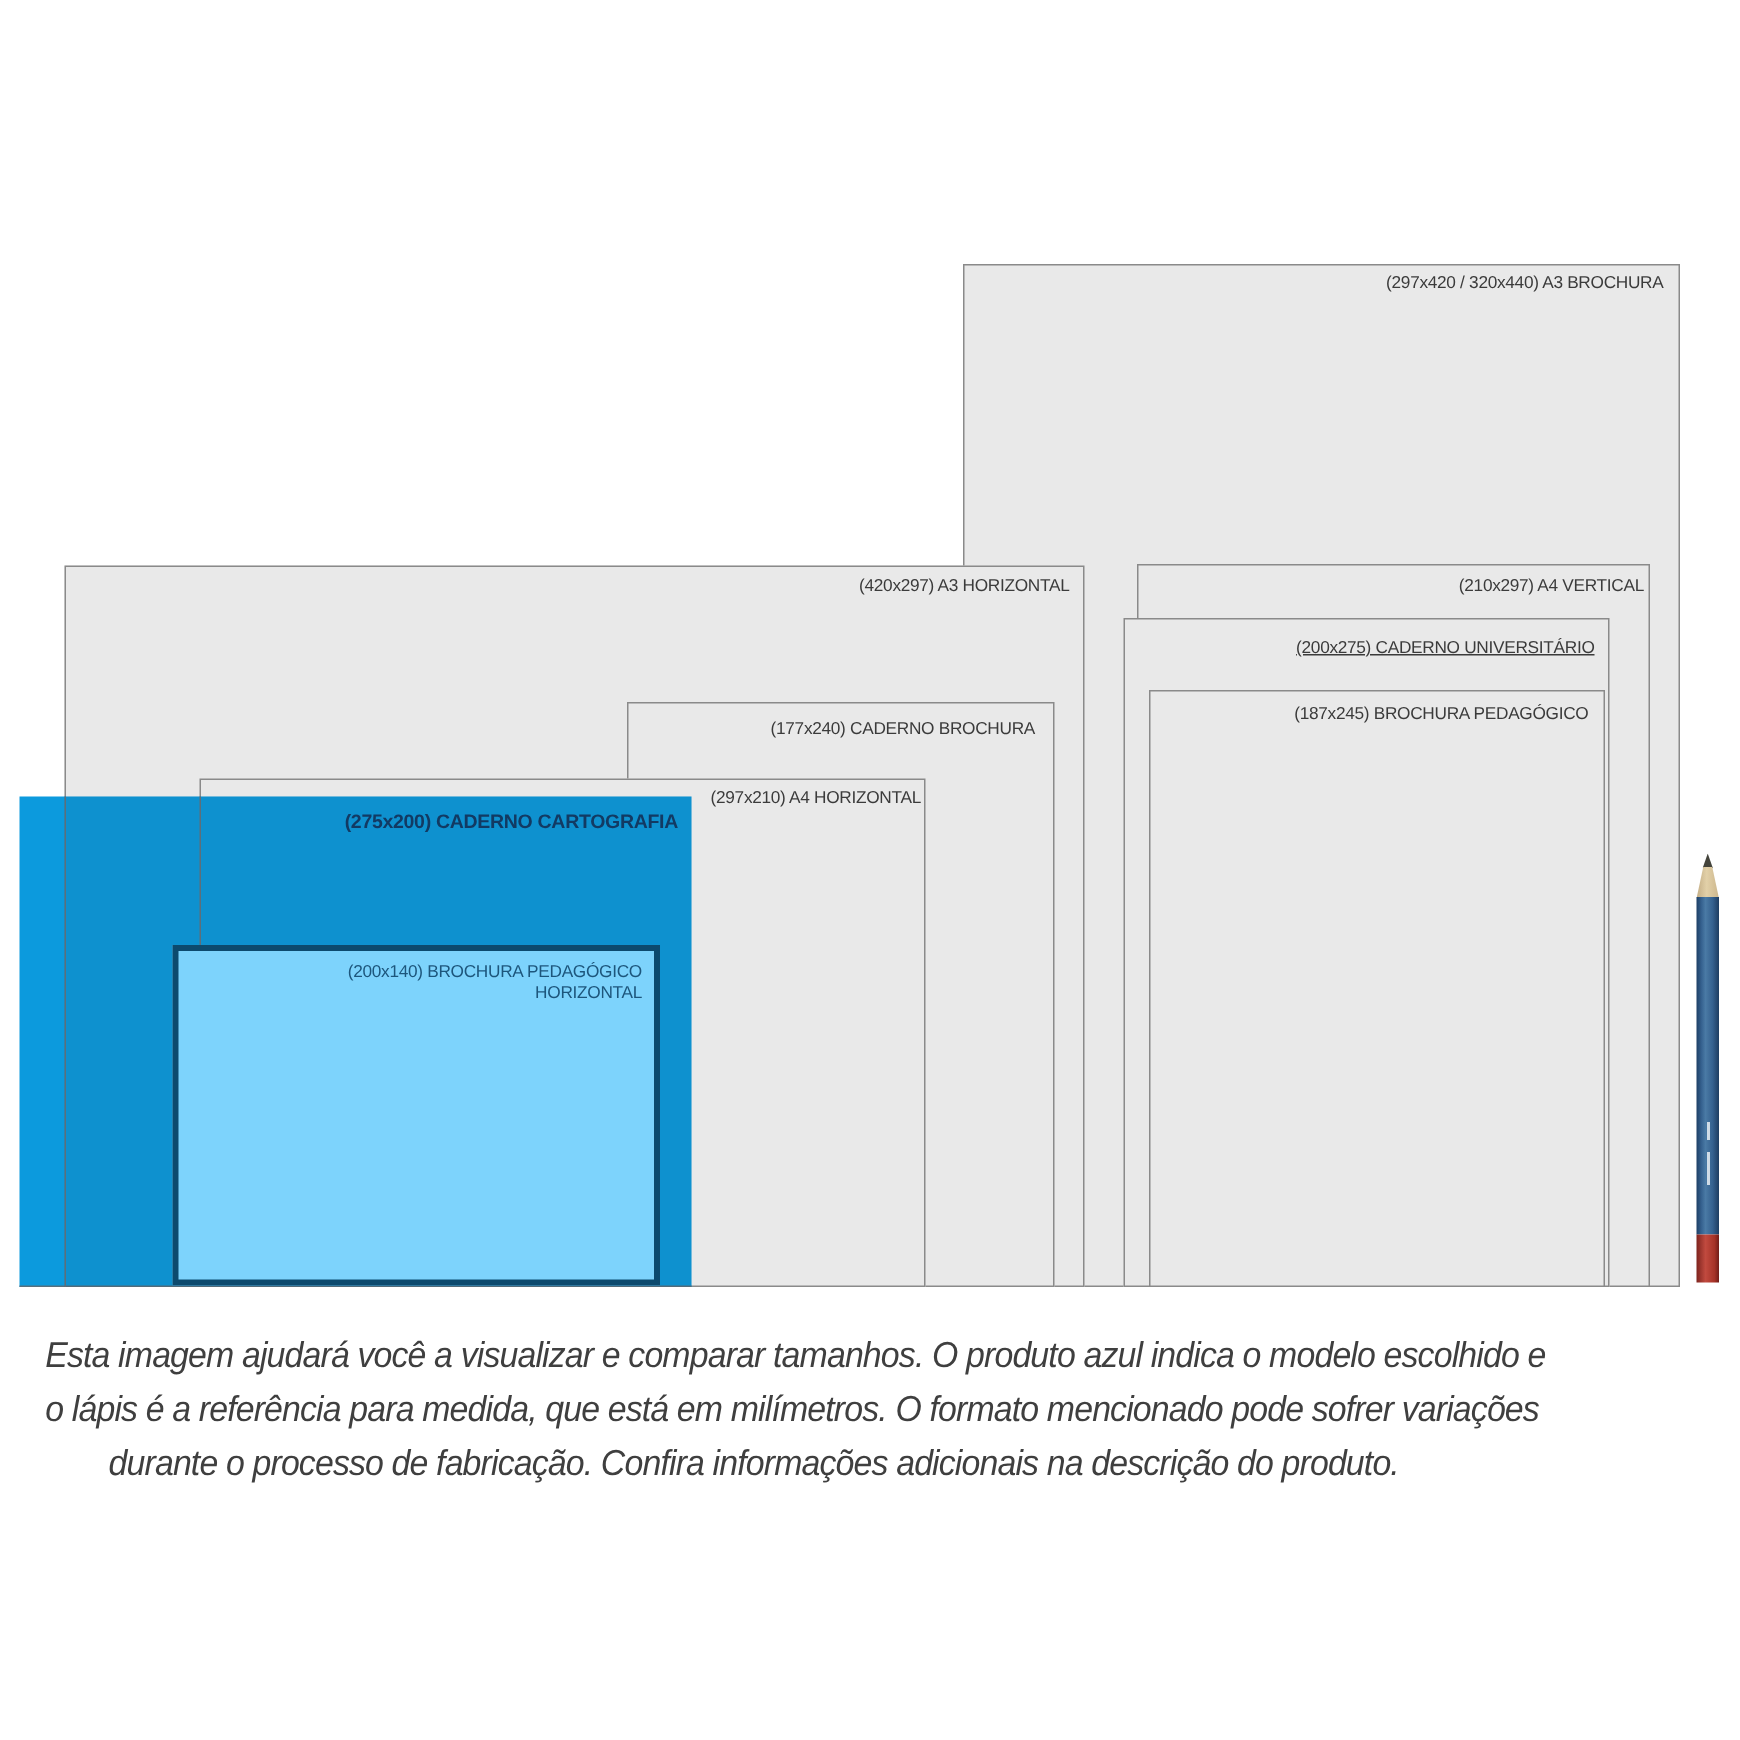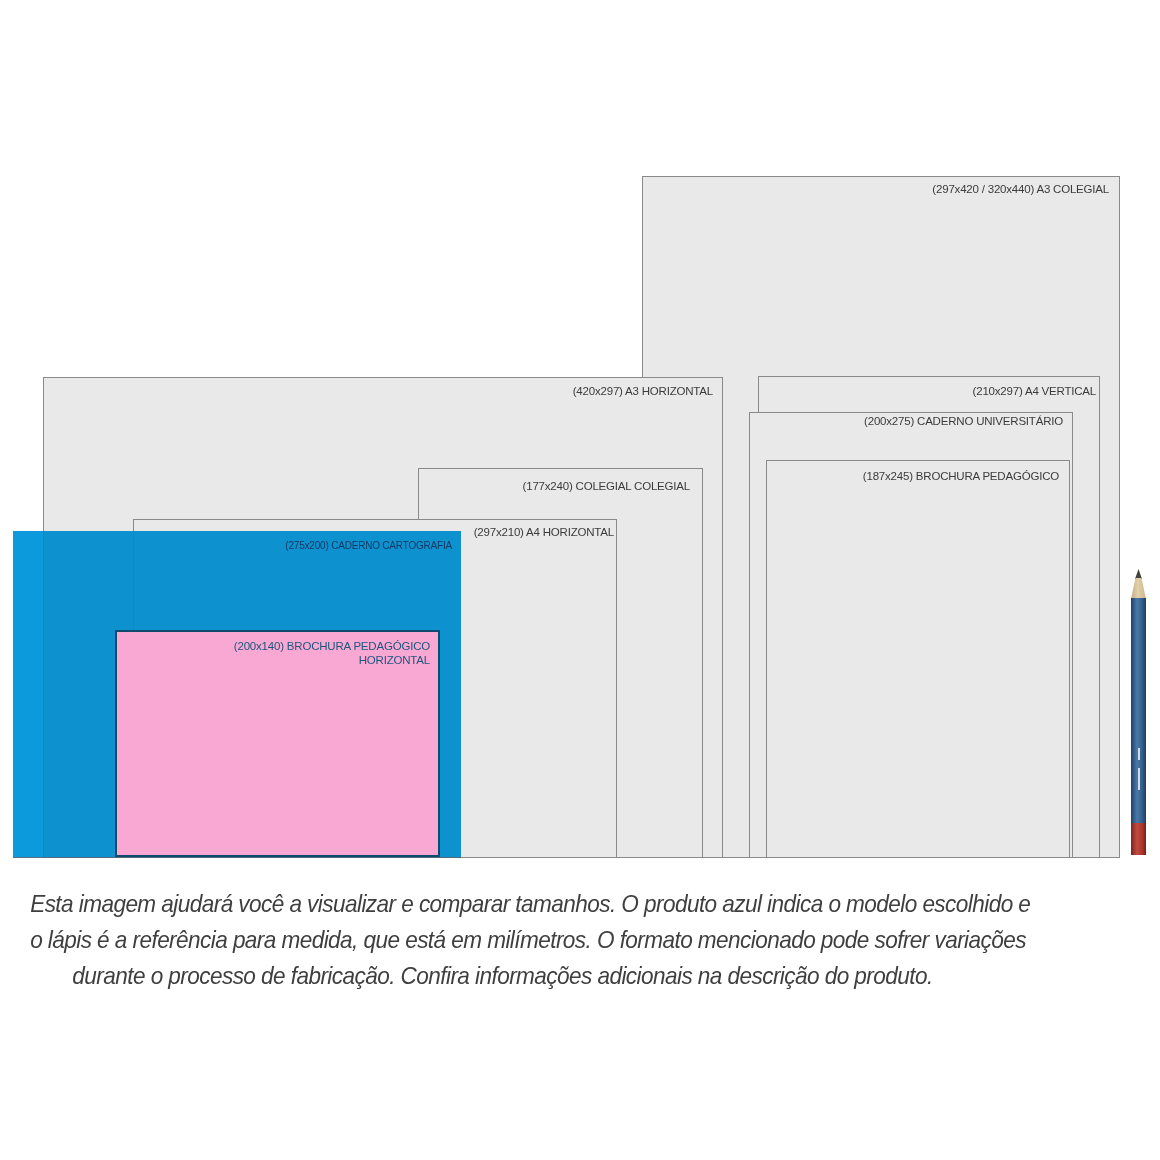--- a/index.html
+++ b/index.html
@@ -20,40 +20,40 @@
   #box-a3-horizontal {left:43px; top:377px;width:680px;height:481px;z-index:2;}
   #box-a4-vertical   {left:758px;top:376px;width:342px;height:482px;z-index:2;}
   #box-universitario {left:749px;top:412px;width:324px;height:446px;z-index:3;}
   #box-brochura      {left:743px;top:460px;width:304px;height:398px;z-index:4;margin-left:23px;}
   #box-colegial      {left:418px;top:468px;width:285px;height:390px;z-index:3;}
   #box-a4-horizontal {left:133px;top:519px;width:484px;height:339px;z-index:4;}
 
   #box-a3-vertical   .box-label{top:6px; right:10px;}
   #box-a3-horizontal .box-label{top:7px; right:9px;margin-left:44px;}
   #box-a4-vertical   .box-label{top:8px; right:3px;}
-  #box-universitario .box-label{top:2px;right:9px;}
+  #box-universitario .box-label{top:13px;right:9px;text-decoration:underline;}
   #box-brochura      .box-label{top:9px; right:10px;}
   #box-colegial      .box-label{top:11px;right:12px;}
   #box-a4-horizontal .box-label{top:6px; right:2px;}
 
   
   #box-cartografia{
     position:absolute;left:13px;top:531px;width:448px;height:327px;z-index:5;
     background:#0c9add;border-bottom:1px solid #57707e;box-sizing:border-box;
   }
   #cartografia-shade{
     position:absolute;left:30px;top:0;width:418px;height:327px;
     background:rgba(40,70,90,0.10);pointer-events:none;
   }
   #box-cartografia .box-label{
-    top:9px;right:9px;font-weight:normal;font-size:10px;color:#123a63;
+    top:9px;right:9px;font-weight:bold;font-size:13px;color:#123a63;
   }
   #box-brochura-horizontal{
     position:absolute;left:115px;top:630px;width:325px;height:227px;z-index:7;
-    background:#f9a8d4;border:2px solid #0c4a6e;box-sizing:border-box;
+    background:#7dd3fc;border:4px solid #0c4a6e;box-sizing:border-box;
   }
   #box-brochura-horizontal .box-label{
     top:7px;right:8px;text-align:right;line-height:14px;color:#1d567c;
   }
   .edge-line{position:absolute;background:#5f6e78;z-index:6;}
   #line-a3h-over-blue{left:43px; top:531px;width:1px;height:327px;}
   #line-a4h-over-blue{left:133px;top:531px;width:1px;height:99px;}
 
   
   #pencil{position:absolute;left:1131px;top:569px;width:15px;height:286px;z-index:9;}
@@ -84,41 +84,41 @@
     font-style:italic;font-size:24px;line-height:36px;color:#3f3f3f;
     letter-spacing:-0.6px;white-space:nowrap;transform:scaleX(0.94);transform-origin:50% 50%;
   }
 </style>
 </head>
 <body>
 
 <div id="canvas">
 
   <div class="box" id="box-a3-vertical">
-    <span class="box-label">(297x420 / 320x440) A3 COLEGIAL</span>
+    <span class="box-label">(297x420 / 320x440) A3 BROCHURA</span>
   </div>
 
   <div class="box" id="box-a3-horizontal">
     <span class="box-label">(420x297) A3 HORIZONTAL</span>
   </div>
 
   <div class="box" id="box-a4-vertical">
     <span class="box-label">(210x297) A4 VERTICAL</span>
   </div>
 
   <div class="box" id="box-universitario">
     <span class="box-label">(200x275) CADERNO UNIVERSITÁRIO</span>
   </div>
 
   <div class="box" id="box-brochura">
     <span class="box-label">(187x245) BROCHURA PEDAGÓGICO</span>
   </div>
 
   <div class="box" id="box-colegial">
-    <span class="box-label">(177x240) COLEGIAL COLEGIAL</span>
+    <span class="box-label">(177x240) CADERNO BROCHURA</span>
   </div>
 
   <div class="box" id="box-a4-horizontal">
     <span class="box-label">(297x210) A4 HORIZONTAL</span>
   </div>
 
   <div id="box-cartografia">
     <div id="cartografia-shade"></div>
     <span class="box-label">(275x200) CADERNO CARTOGRAFIA</span>
   </div>

